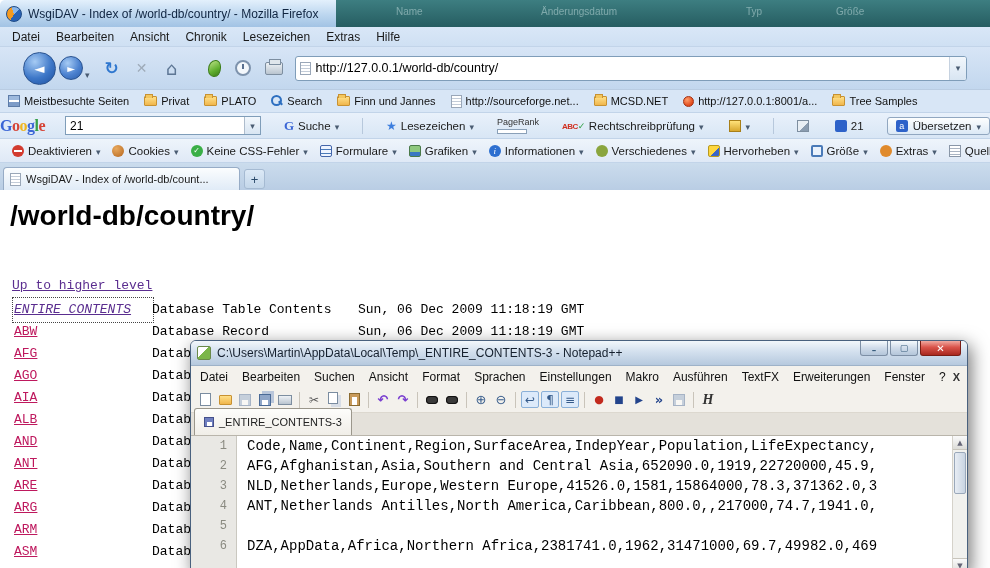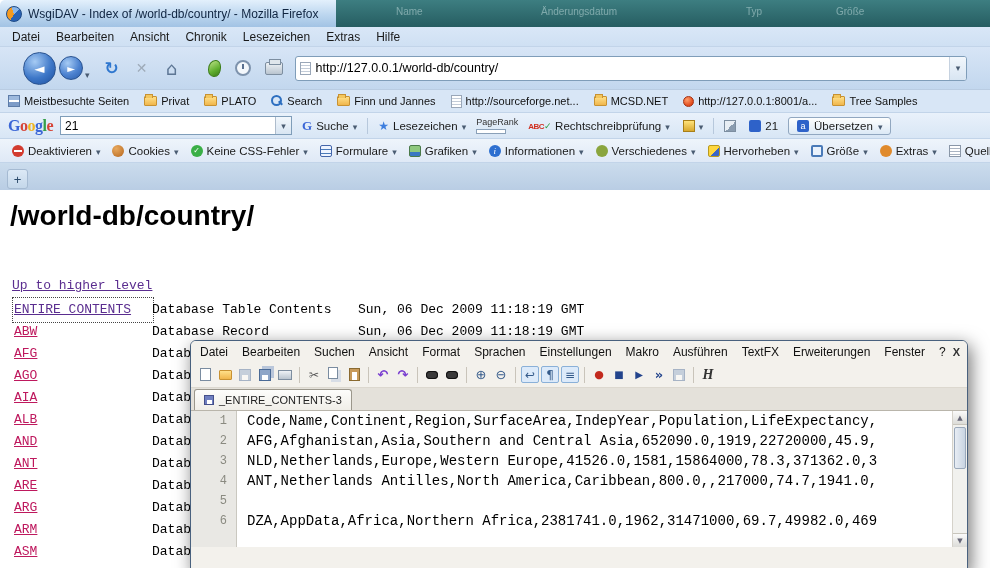--- a/index.html
+++ b/index.html
@@ -74,21 +74,21 @@
               border: 1px solid #5d7ca8; flex: 0 0 auto; }
   .ic-search { width: 12px; height: 12px; position: relative; flex: 0 0 auto; }
   .ic-search::before { content: ""; position: absolute; left: 0; top: 0; width: 7px; height: 7px;
               border: 2px solid #2d6fc0; border-radius: 50%; }
   .ic-search::after { content: ""; position: absolute; left: 7px; top: 7px; width: 5px; height: 2px;
               background: #2d6fc0; transform: rotate(45deg); }
   .ic-dot { width: 11px; height: 11px; border-radius: 50%; flex: 0 0 auto;
             background: radial-gradient(circle at 35% 30%, #ff9d6a, #e04a1c 70%); border: 1px solid #a33011; }
 
   .ff-google { height: 26px; background: linear-gradient(#e9f1fb, #d8e6f5); border-bottom: 1px solid #c2d4e9;
-               display: flex; align-items: center; padding-left: 8px; gap: 7px; font-size: 11.5px; color: #1a1a1a; white-space: nowrap; }
+               display: flex; align-items: center; padding-left: 0; gap: 20px; font-size: 11.5px; color: #1a1a1a; white-space: nowrap; }
   .google-logo { font-family: "Liberation Serif", serif; font-weight: bold; font-size: 16px; letter-spacing: -0.5px; }
   .gl0, .gl3 { color: #3b66d6; } .gl1, .gl5 { color: #d64437; } .gl2 { color: #f0b520; } .gl4 { color: #36a04a; }
   .g-box { width: 232px; height: 19px; background: #fff; border: 1px solid #7f9db9; display: flex; align-items: center; }
   .g-query { border: none; outline: none; flex: 1; font-size: 12px; padding-left: 4px; background: transparent;
              font-family: "Liberation Sans", sans-serif; }
   .g-boxdrop { width: 16px; height: 100%; border-left: 1px solid #aebccc; background: linear-gradient(#f2f7fc,#d8e5f2);
                display: flex; align-items: center; justify-content: center; }
   .g-item { display: flex; align-items: center; gap: 4px; padding: 2px 3px; }
   .g-sep { width: 1px; height: 16px; background: #b7c8dc; }
   .ic-g { color: #3b66d6; font-weight: bold; font-family: "Liberation Serif", serif; font-size: 13px; }
@@ -137,21 +137,21 @@
               font-size: 13px; color: #2a4a6a; }
 
   .ff-content { position: absolute; left: 0; right: 0; top: 190px; bottom: 0; background: #fff; overflow: hidden; }
   .page-h1 { font-size: 28px; font-weight: bold; color: #000; margin: 10px 0 0 10px; letter-spacing: 0; }
   .mono { font-family: "Liberation Mono", monospace; font-size: 13px; }
   .up-link { display: inline-block; margin: 46px 0 0 12px; color: #5a2d8f; text-decoration: underline; }
   .listing { margin: 6px 0 0 14px; line-height: 22px; white-space: nowrap; }
   .lrow { height: 22px; }
   .c-name { display: inline-block; width: 138px; text-decoration: underline; color: #be185d; }
   .c-name.visited { color: #5a2d8f; }
-  .c-name.focused { outline: 1px dotted #444; outline-offset: 1px; }
+  .c-name.focused { outline: 1px dotted #444; outline-offset: 1px; font-style: italic; }
   .c-type { display: inline-block; width: 206px; color: #000; }
   .c-date { color: #000; }
 
   
   .npp { position: absolute; left: 190px; top: 340px; width: 778px; height: 232px;
          border: 1px solid #49617e; border-radius: 6px 6px 0 0;
          box-shadow: 3px 5px 18px rgba(0,0,0,.55); background: #f3f1ec; overflow: hidden; }
   .npp-titlebar { height: 25px; background: linear-gradient(#f2f7fb, #d3e0ee 45%, #b6c9de);
                   display: flex; align-items: flex-start; padding: 0 6px; border-bottom: 1px solid #9eb2c8; }
   .npp-icon { width: 14px; height: 14px; margin-top: 5px; border: 1px solid #6a8a4a; border-radius: 2px;
@@ -198,21 +198,21 @@
   .t-rec::before { content: "●"; color: #c22a1e; font-size: 11px; }
   .t-stopm::before { content: "■"; color: #23448c; font-size: 10px; }
   .t-play::before { content: "▶"; color: #23448c; font-size: 10px; }
   .t-multi::before { content: "»"; color: #23448c; font-weight: bold; font-size: 13px; }
   .t-h::before { content: "H"; font-family: "Liberation Serif", serif; font-style: italic; font-weight: bold;
                  color: #333; font-size: 14px; }
   .pressed { border: 1px solid #8ab0d8; background: #dceafa; border-radius: 2px; }
 
   .npp-tabbar { height: 23px; background: #e4e1da; border-bottom: 1px solid #b9b5ab; display: flex;
                 align-items: flex-end; padding-left: 3px; }
-  .npp-tab { height: 21px; background: linear-gradient(#fdfdfb, #f0eee8); border: 1px solid #9b978c; border-bottom: none;
+  .npp-tab { height: 27px; background: linear-gradient(#fdfdfb, #f0eee8); border: 1px solid #9b978c; border-bottom: none;
              border-radius: 3px 3px 0 0; display: flex; align-items: center; gap: 5px; padding: 0 9px;
              font-size: 11px; color: #222; }
   .tab-disk { width: 10px; height: 10px; background: #6f7fc0; border: 1px solid #45508a; position: relative; }
   .tab-disk::before { content: ""; position: absolute; left: 2px; bottom: 0; width: 5px; height: 4px; background: #fff; }
 
   .npp-editor { position: relative; background: #fff; height: 136px; overflow: hidden; }
   .ed-row { display: flex; height: 20px; line-height: 20px; }
   .ed-num { width: 46px; background: #e9e8e4; border-right: 1px solid #cac8c0; text-align: right;
             padding-right: 9px; color: #8a8a80; font-family: "Liberation Mono", monospace; font-size: 12px; flex: 0 0 auto; }
   .ed-text { padding-left: 10px; font-family: "Liberation Mono", monospace; font-size: 14px; color: #000;
@@ -419,20 +419,24 @@
           <span class="drop"></span>
         </span>
       <span class="wd-sep"></span>
       <span class="wd-item">
           <span class="wd-ic wd-source"></span>
           <span>Quelltext</span>
         </span>
     </div>
 
     <div class="ff-tabbar">
+      <span class="tab-active">
+        <span class="ic-page"></span>
+        <span>WsgiDAV - Index of /world-db/count...</span>
+      </span>
       <span class="tab-plus">+</span>
     </div>
 
     <div class="ff-content">
       <div class="page-h1">/world-db/country/</div>
       <span class="up-link mono">Up to higher level</span>
       <div class="listing mono">
         <div class="lrow"><span class="c-name visited focused">ENTIRE CONTENTS</span><span class="c-type">Database Table Contents</span><span class="c-date">Sun, 06 Dec 2009 11:18:19 GMT</span></div>
         <div class="lrow"><span class="c-name">ABW</span><span class="c-type">Database Record</span><span class="c-date">Sun, 06 Dec 2009 11:18:19 GMT</span></div>
         <div class="lrow"><span class="c-name">AFG</span><span class="c-type">Database Record</span><span class="c-date"></span></div>
@@ -443,20 +447,29 @@
         <div class="lrow"><span class="c-name">ANT</span><span class="c-type">Database Record</span><span class="c-date"></span></div>
         <div class="lrow"><span class="c-name">ARE</span><span class="c-type">Database Record</span><span class="c-date"></span></div>
         <div class="lrow"><span class="c-name">ARG</span><span class="c-type">Database Record</span><span class="c-date"></span></div>
         <div class="lrow"><span class="c-name">ARM</span><span class="c-type">Database Record</span><span class="c-date"></span></div>
         <div class="lrow"><span class="c-name">ASM</span><span class="c-type">Database Record</span><span class="c-date"></span></div>
       </div>
     </div>
   </div>
 
   <div class="npp">
+    <div class="npp-titlebar">
+      <span class="npp-icon"></span>
+      <span class="npp-title">C:\Users\Martin\AppData\Local\Temp\_ENTIRE_CONTENTS-3 - Notepad++</span>
+      <span class="wbtns">
+        <span class="wbtn min"></span>
+        <span class="wbtn max"></span>
+        <span class="wbtn close"></span>
+      </span>
+    </div>
 
     <div class="npp-menubar">
       <span class="npp-menu-item">Datei</span>
       <span class="npp-menu-item">Bearbeiten</span>
       <span class="npp-menu-item">Suchen</span>
       <span class="npp-menu-item">Ansicht</span>
       <span class="npp-menu-item">Format</span>
       <span class="npp-menu-item">Sprachen</span>
       <span class="npp-menu-item">Einstellungen</span>
       <span class="npp-menu-item">Makro</span>

